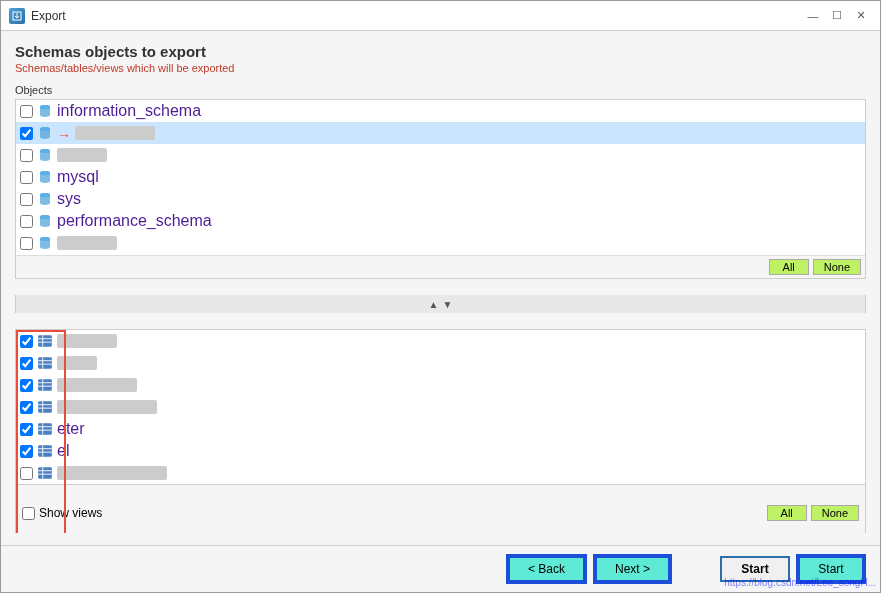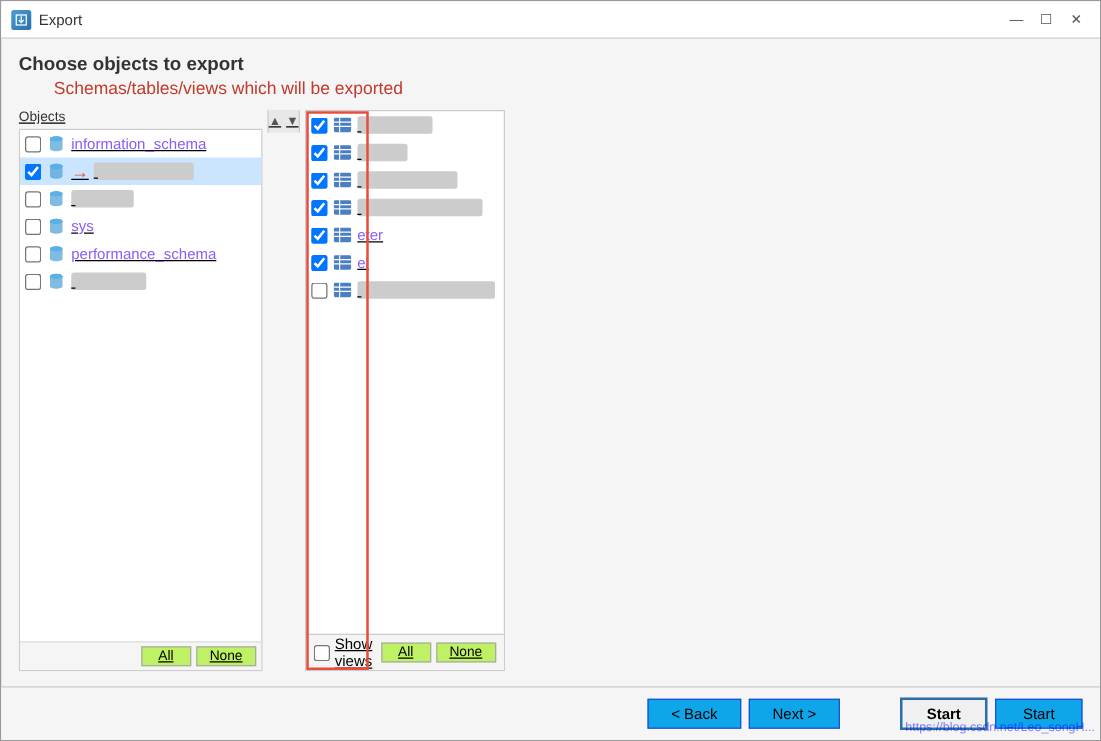--- a/index.html
+++ b/index.html
@@ -76,24 +76,23 @@
       flex-direction: column;
       overflow: hidden;
     }
     .page-title {
       font-size: 15px;
       font-weight: bold;
       color: #333;
       margin-bottom: 2px;
     }
     .page-subtitle {
-      font-size: 14px;
+      font-size: 11px;
       color: #c0392b;
       margin-bottom: 10px;
-      margin-left: 28px;
     }
     .section-label {
       font-size: 11px;
       color: #333;
       margin-bottom: 3px;
       font-weight: normal;
     }
     .list-container {
       border: 1px solid #ccc;
       background: #fff;
@@ -135,22 +134,22 @@
       height: 14px;
     }
     .table-icon {
       width: 16px;
       height: 14px;
       display: inline-flex;
       align-items: center;
       justify-content: center;
     }
     .item-label {
-      font-size: 12px;
-      color: #8b5cf6;
+      font-size: 16px;
+      color: #4c1d95;
     }
     .blurred-label {
       background: #ccc;
       border-radius: 2px;
       color: transparent;
       font-size: 12px;
       display: inline-block;
     }
     .list-buttons {
       display: flex;
@@ -208,21 +207,21 @@
     .bottom-list-scroll {
       flex: 1;
       overflow-y: auto;
       overflow-x: hidden;
     }
 
     .show-views-row {
       display: flex;
       align-items: center;
       justify-content: space-between;
-      padding: 0 6px;
+      padding: 20px 6px;
       background: #f5f5f5;
       border-top: 1px solid #ccc;
     }
     .show-views-left {
       display: flex;
       align-items: center;
       gap: 4px;
     }
 
     .footer {
@@ -230,22 +229,22 @@
       display: flex;
       justify-content: flex-end;
       align-items: center;
       gap: 6px;
       border-top: 1px solid #ccc;
       background: #f5f5f5;
     }
     .footer-btn {
       padding: 4px 18px;
       font-size: 12px;
-      border: 1px solid #1d4ed8;
-      background: #0ea5e9;
+      border: 4px solid #1d4ed8;
+      background: #5eead4;
       cursor: pointer;
       min-width: 70px;
     }
     .footer-btn.primary {
       background: #f0f0f0;
       border: 2px solid #2a6fa8;
       font-weight: bold;
       margin-left: 42px;
     }
 
@@ -265,24 +264,23 @@
     }
     .tables-section {
       display: flex;
       flex-direction: column;
       flex: 0 0 160px;
       min-height: 0;
     }
     .main-area {
       flex: 1;
       display: flex;
-      flex-direction: row;
+      flex-direction: column;
       overflow: hidden;
-      gap: 4px;
-      text-decoration: underline;
+      gap: 16px;
     }
 
     
     ::-webkit-scrollbar { width: 12px; }
     ::-webkit-scrollbar-track { background: #f0f0f0; }
     ::-webkit-scrollbar-thumb { background: #b0b0b0; border: 2px solid #f0f0f0; }
 
     .red-arrow {
       color: #e74c3c;
       font-size: 14px;
@@ -306,21 +304,21 @@
       <span class="title-text">Export</span>
     </div>
     <div class="title-controls">
       <button class="title-btn">—</button>
       <button class="title-btn">☐</button>
       <button class="title-btn close-btn">✕</button>
     </div>
   </div>
 
   <div class="content">
-    <div class="page-title">Choose objects to export</div>
+    <div class="page-title">Schemas objects to export</div>
     <div class="page-subtitle">Schemas/tables/views which will be exported</div>
 
     <div class="main-area">
 
       <div class="schemas-section">
         <div class="section-label">Objects</div>
         <div class="list-container">
           <div class="list-scroll">
 
             <div class="list-item">
@@ -353,20 +351,31 @@
               <span class="db-icon">
                 <svg viewBox="0 0 14 14" fill="none">
                   <ellipse cx="7" cy="3" rx="5" ry="2" fill="#4a9fd4"></ellipse>
                   <path d="M2 3v8c0 1.1 2.24 2 5 2s5-.9 5-2V3" fill="#4a9fd4" opacity="0.7"></path>
                   <ellipse cx="7" cy="3" rx="5" ry="2" fill="#5ab0e8"></ellipse>
                 </svg>
               </span>
               <span class="blurred-label" style="width:50px; height:14px;">&nbsp;</span>
             </div>
 
+            <div class="list-item">
+              <input type="checkbox" style="">
+              <span class="db-icon">
+                <svg viewBox="0 0 14 14" fill="none">
+                  <ellipse cx="7" cy="3" rx="5" ry="2" fill="#4a9fd4"></ellipse>
+                  <path d="M2 3v8c0 1.1 2.24 2 5 2s5-.9 5-2V3" fill="#4a9fd4" opacity="0.7"></path>
+                  <ellipse cx="7" cy="3" rx="5" ry="2" fill="#5ab0e8"></ellipse>
+                </svg>
+              </span>
+              <span class="item-label">mysql</span>
+            </div>
 
             <div class="list-item">
               <input type="checkbox" style="">
               <span class="db-icon">
                 <svg viewBox="0 0 14 14" fill="none">
                   <ellipse cx="7" cy="3" rx="5" ry="2" fill="#4a9fd4"></ellipse>
                   <path d="M2 3v8c0 1.1 2.24 2 5 2s5-.9 5-2V3" fill="#4a9fd4" opacity="0.7"></path>
                   <ellipse cx="7" cy="3" rx="5" ry="2" fill="#5ab0e8"></ellipse>
                 </svg>
               </span>

